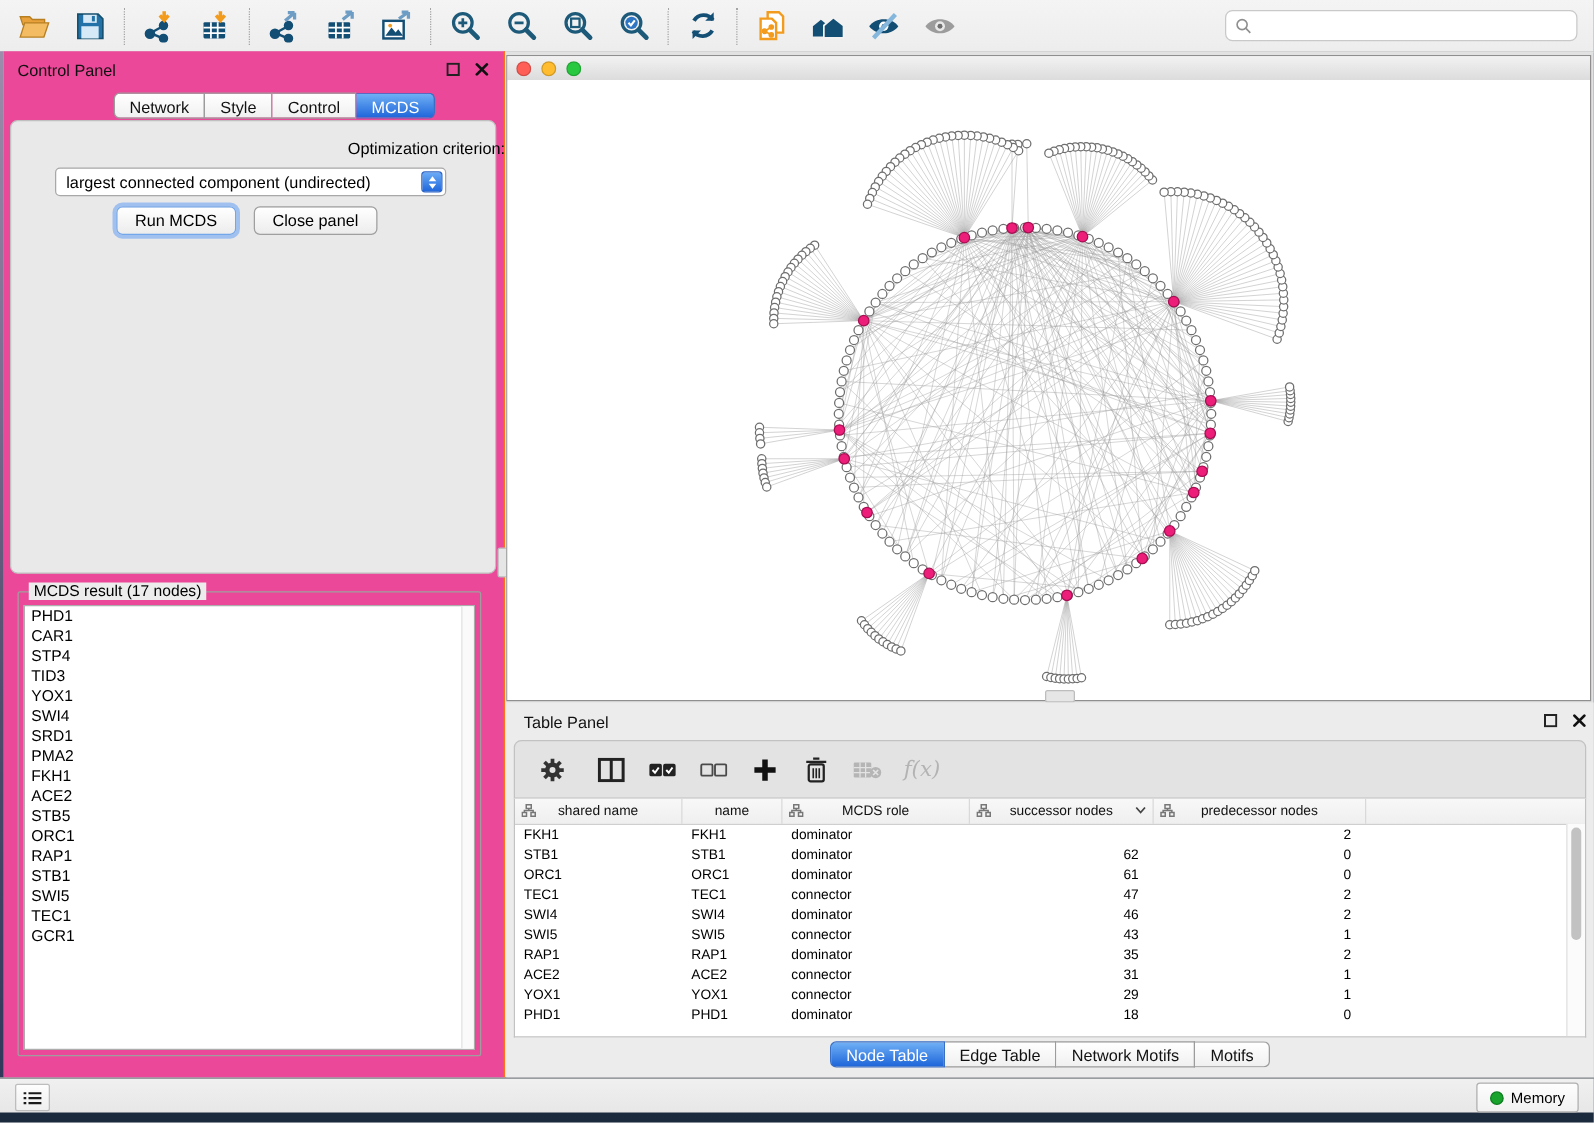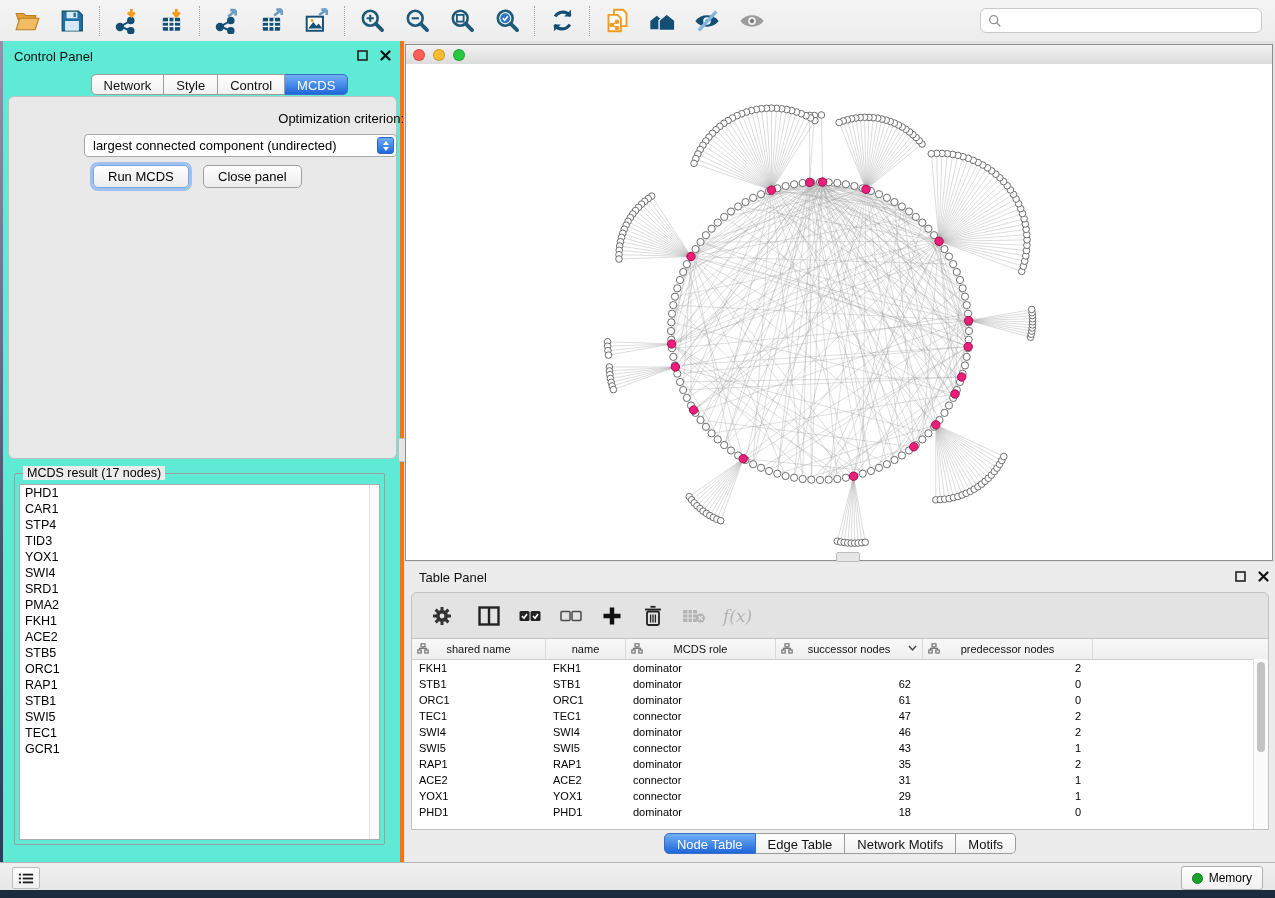--- a/index.html
+++ b/index.html
@@ -18,34 +18,34 @@
   .tbtn svg{display:block;}
   #search-wrap{margin-left:auto;margin-right:13px;display:flex;align-items:center;}
   #search-box{width:282px;height:25px;background:#fff;border:1px solid #c9c9c9;border-radius:6px;
     display:flex;align-items:center;padding:0 7px;box-sizing:border-box;}
   #search-box input{border:none;outline:none;flex:1;font-size:12px;background:transparent;margin-left:5px;}
   
   #main{left:0;top:41px;width:1275px;height:821px;background:#e2e2e2;}
   #wall-left{left:0;top:41px;width:3px;height:821px;
     background:linear-gradient(180deg,#9d8cab 0%,#7d6f92 30%,#4e4a6a 65%,#31395a 100%);}
   
-  #control-panel{left:3px;top:41px;width:401px;height:821px;background:#5eead4;border-right:4px solid #f97316;box-sizing:border-box;}
+  #control-panel{left:3px;top:41px;width:401px;height:821px;background:#ec4899;border-right:1px solid #f97316;box-sizing:border-box;}
   .panel-title{font-size:13px;color:#111;}
   .win-icos{position:absolute;display:flex;gap:12px;align-items:center;}
   .win-icos svg{display:block;}
   .seg{display:flex;}
   .seg-btn{height:21px;line-height:21px;padding:0 12px;background:linear-gradient(#ffffff,#f0f0f0);
     border:1px solid #9c9c9c;border-left:none;font-size:13px;color:#111;box-sizing:border-box;}
   .seg-btn.first{border-left:1px solid #9c9c9c;border-radius:5px 0 0 5px;}
   .seg-btn.last{border-radius:0 5px 5px 0;text-align:center;}
   .seg-btn.sel{background:linear-gradient(#6fb0f5,#1f66da);color:#fff;border-color:#3a6fc4;}
   #cp-box{left:5px;top:55px;width:389px;height:363px;background:#e9e9e9;border:1px solid #c0c0c0;border-radius:6px;box-sizing:border-box;}
   #opt-label{left:0;top:70px;width:401px;text-align:right;font-size:13px;color:#000;}
   #dropdown{left:41px;top:93px;width:313px;height:23px;background:#fff;border:1px solid #a8a8a8;border-radius:4px;
-    box-sizing:border-box;font-size:13px;display:flex;align-items:center;padding-left:8px;margin-left:40px;}
+    box-sizing:border-box;font-size:13px;display:flex;align-items:center;padding-left:8px;}
   #stepper{position:absolute;right:2px;top:2px;width:17px;height:17px;border-radius:3px;
     background:linear-gradient(#6aabf6,#2168dc);border:1px solid #2d63c4;box-sizing:border-box;
     display:flex;flex-direction:column;align-items:center;justify-content:center;gap:2px;}
   .tri-up{width:0;height:0;border-left:3.5px solid transparent;border-right:3.5px solid transparent;border-bottom:4px solid #fff;}
   .tri-dn{width:0;height:0;border-left:3.5px solid transparent;border-right:3.5px solid transparent;border-top:4px solid #fff;}
   .mac-btn{height:23px;background:linear-gradient(#ffffff,#ececec);border:1px solid #9f9f9f;border-radius:5px;
     font-size:13px;color:#000;display:flex;align-items:center;justify-content:center;box-sizing:border-box;padding:0 14px;}
   .focus-ring{box-shadow:0 0 0 3px rgba(100,160,245,.55);border-color:#74a7ea;}
   #group-box{left:11px;top:432px;width:371px;height:372px;border:1px solid #9e9e9e;border-radius:2px;box-sizing:border-box;}
   #group-label{position:absolute;left:8px;top:-8px;background:#ececec;padding:0 4px;font-size:12.5px;color:#000;}

